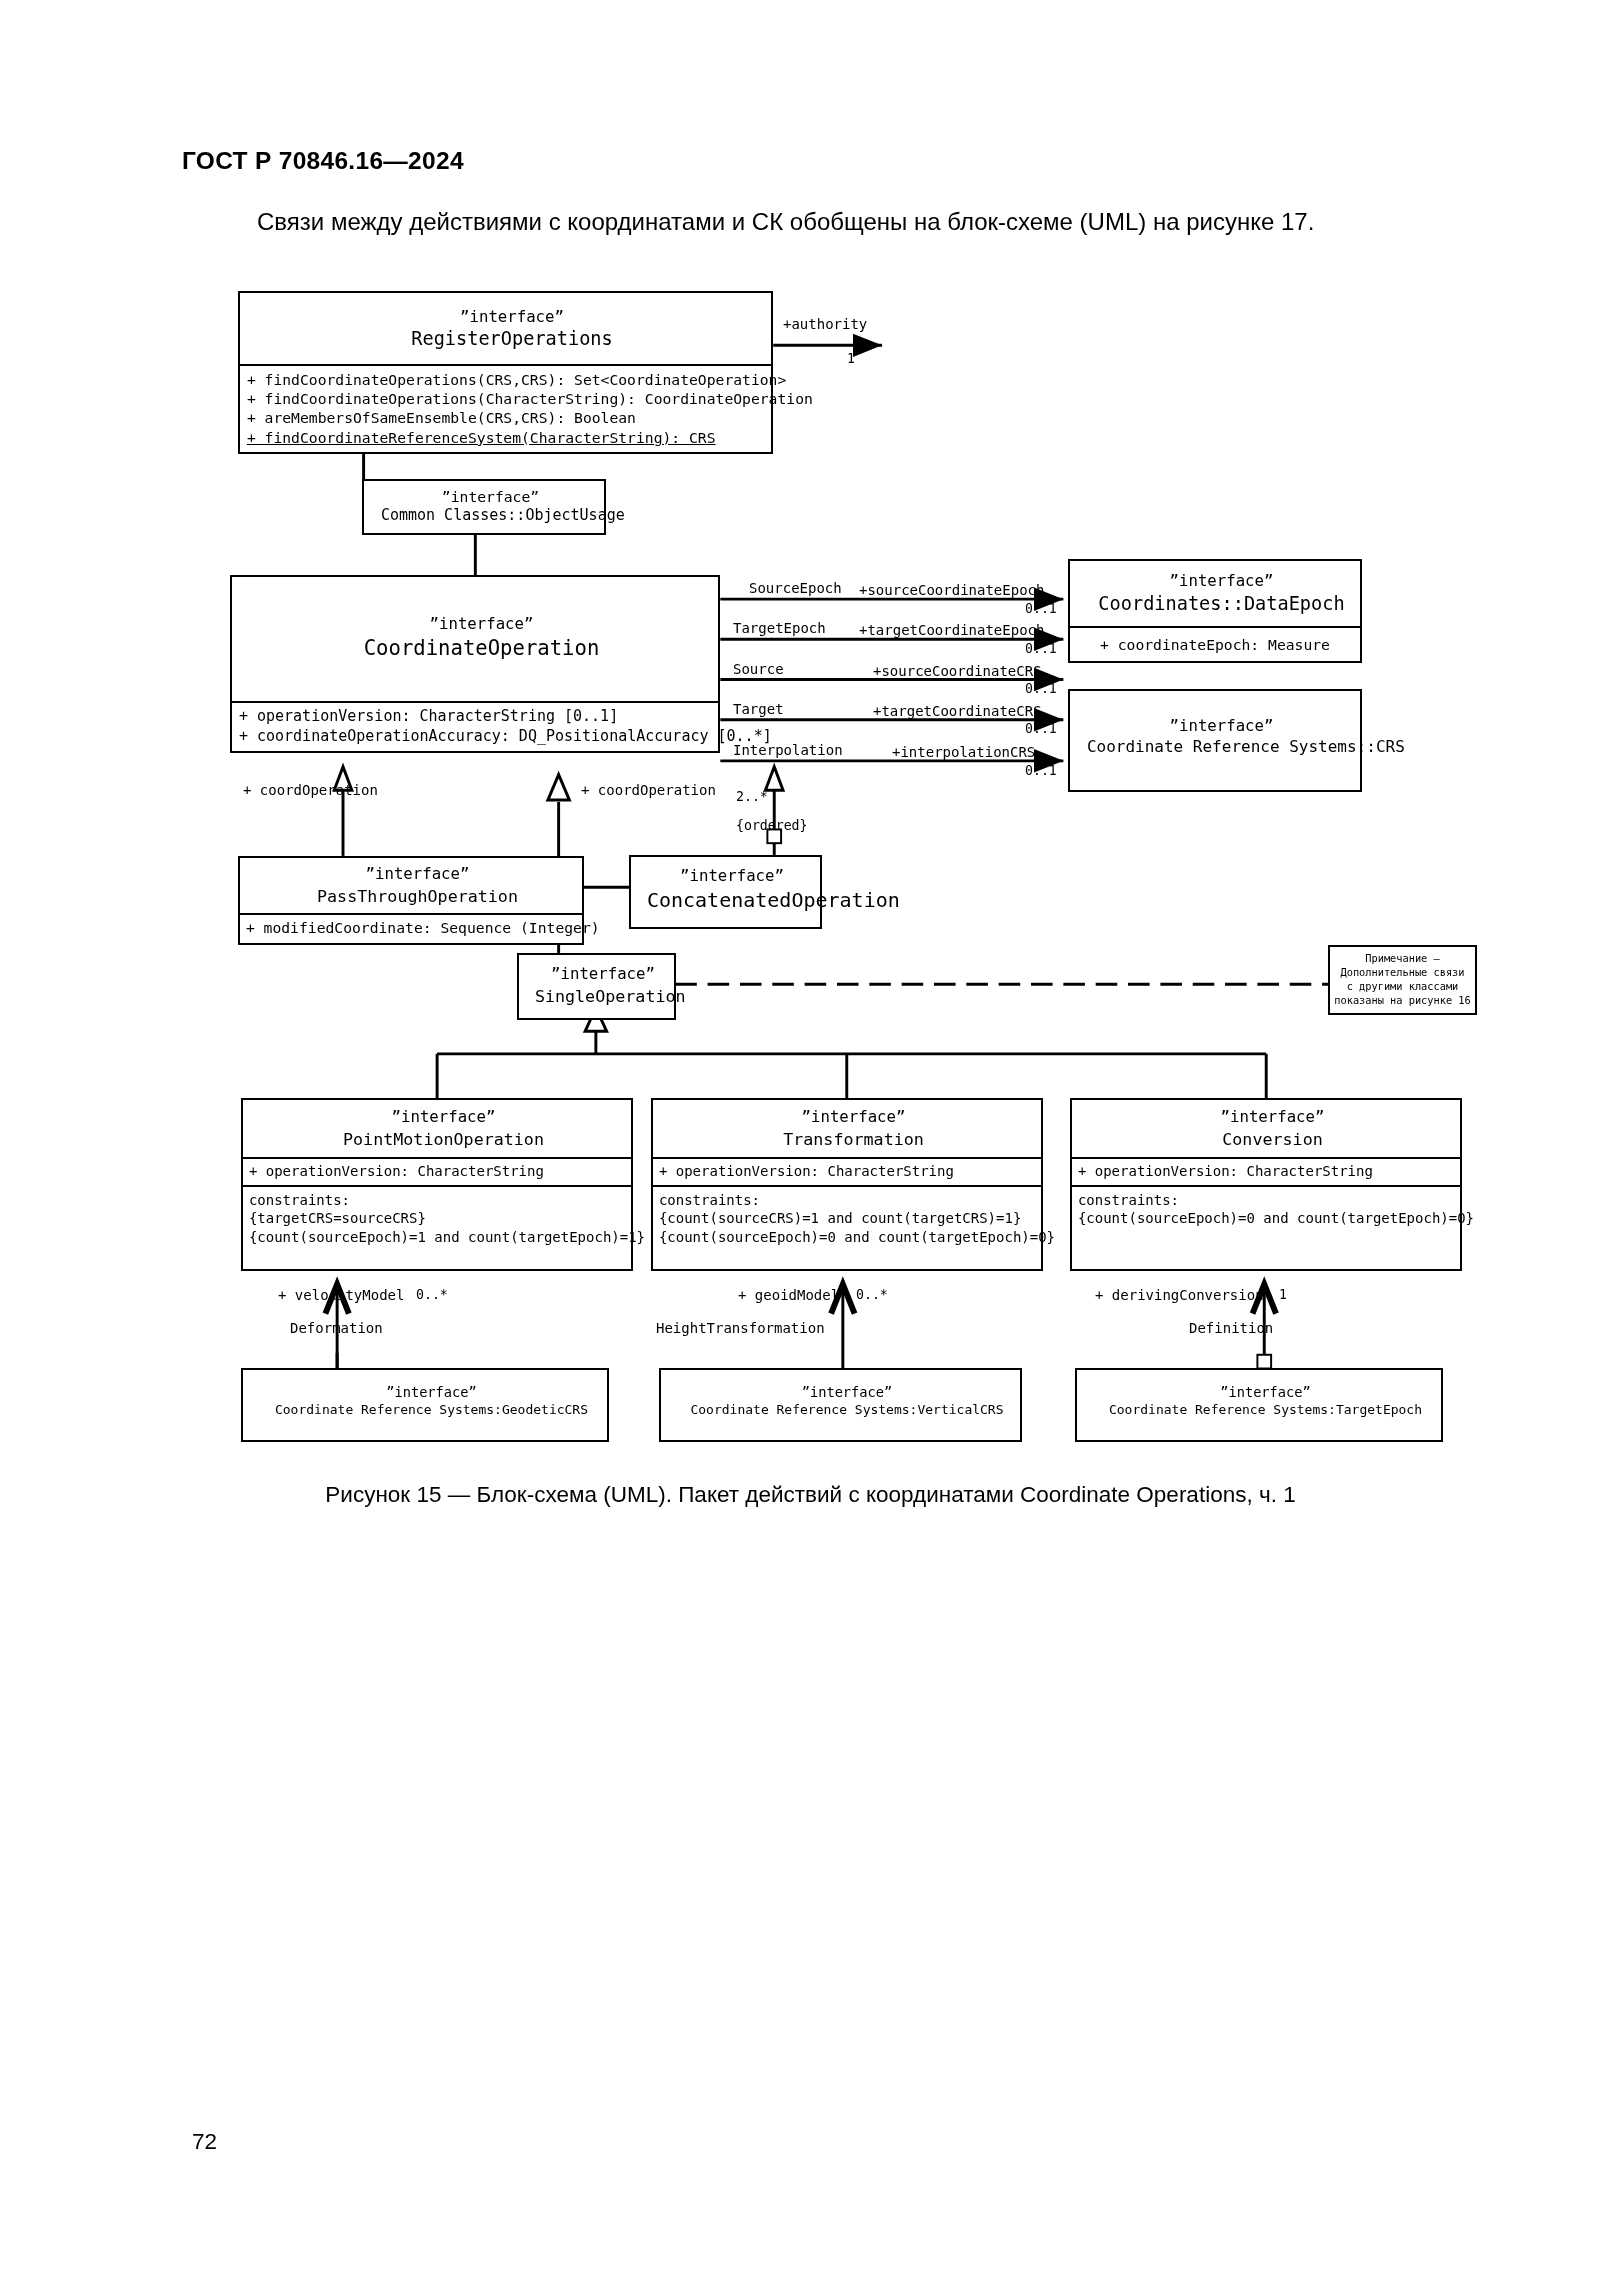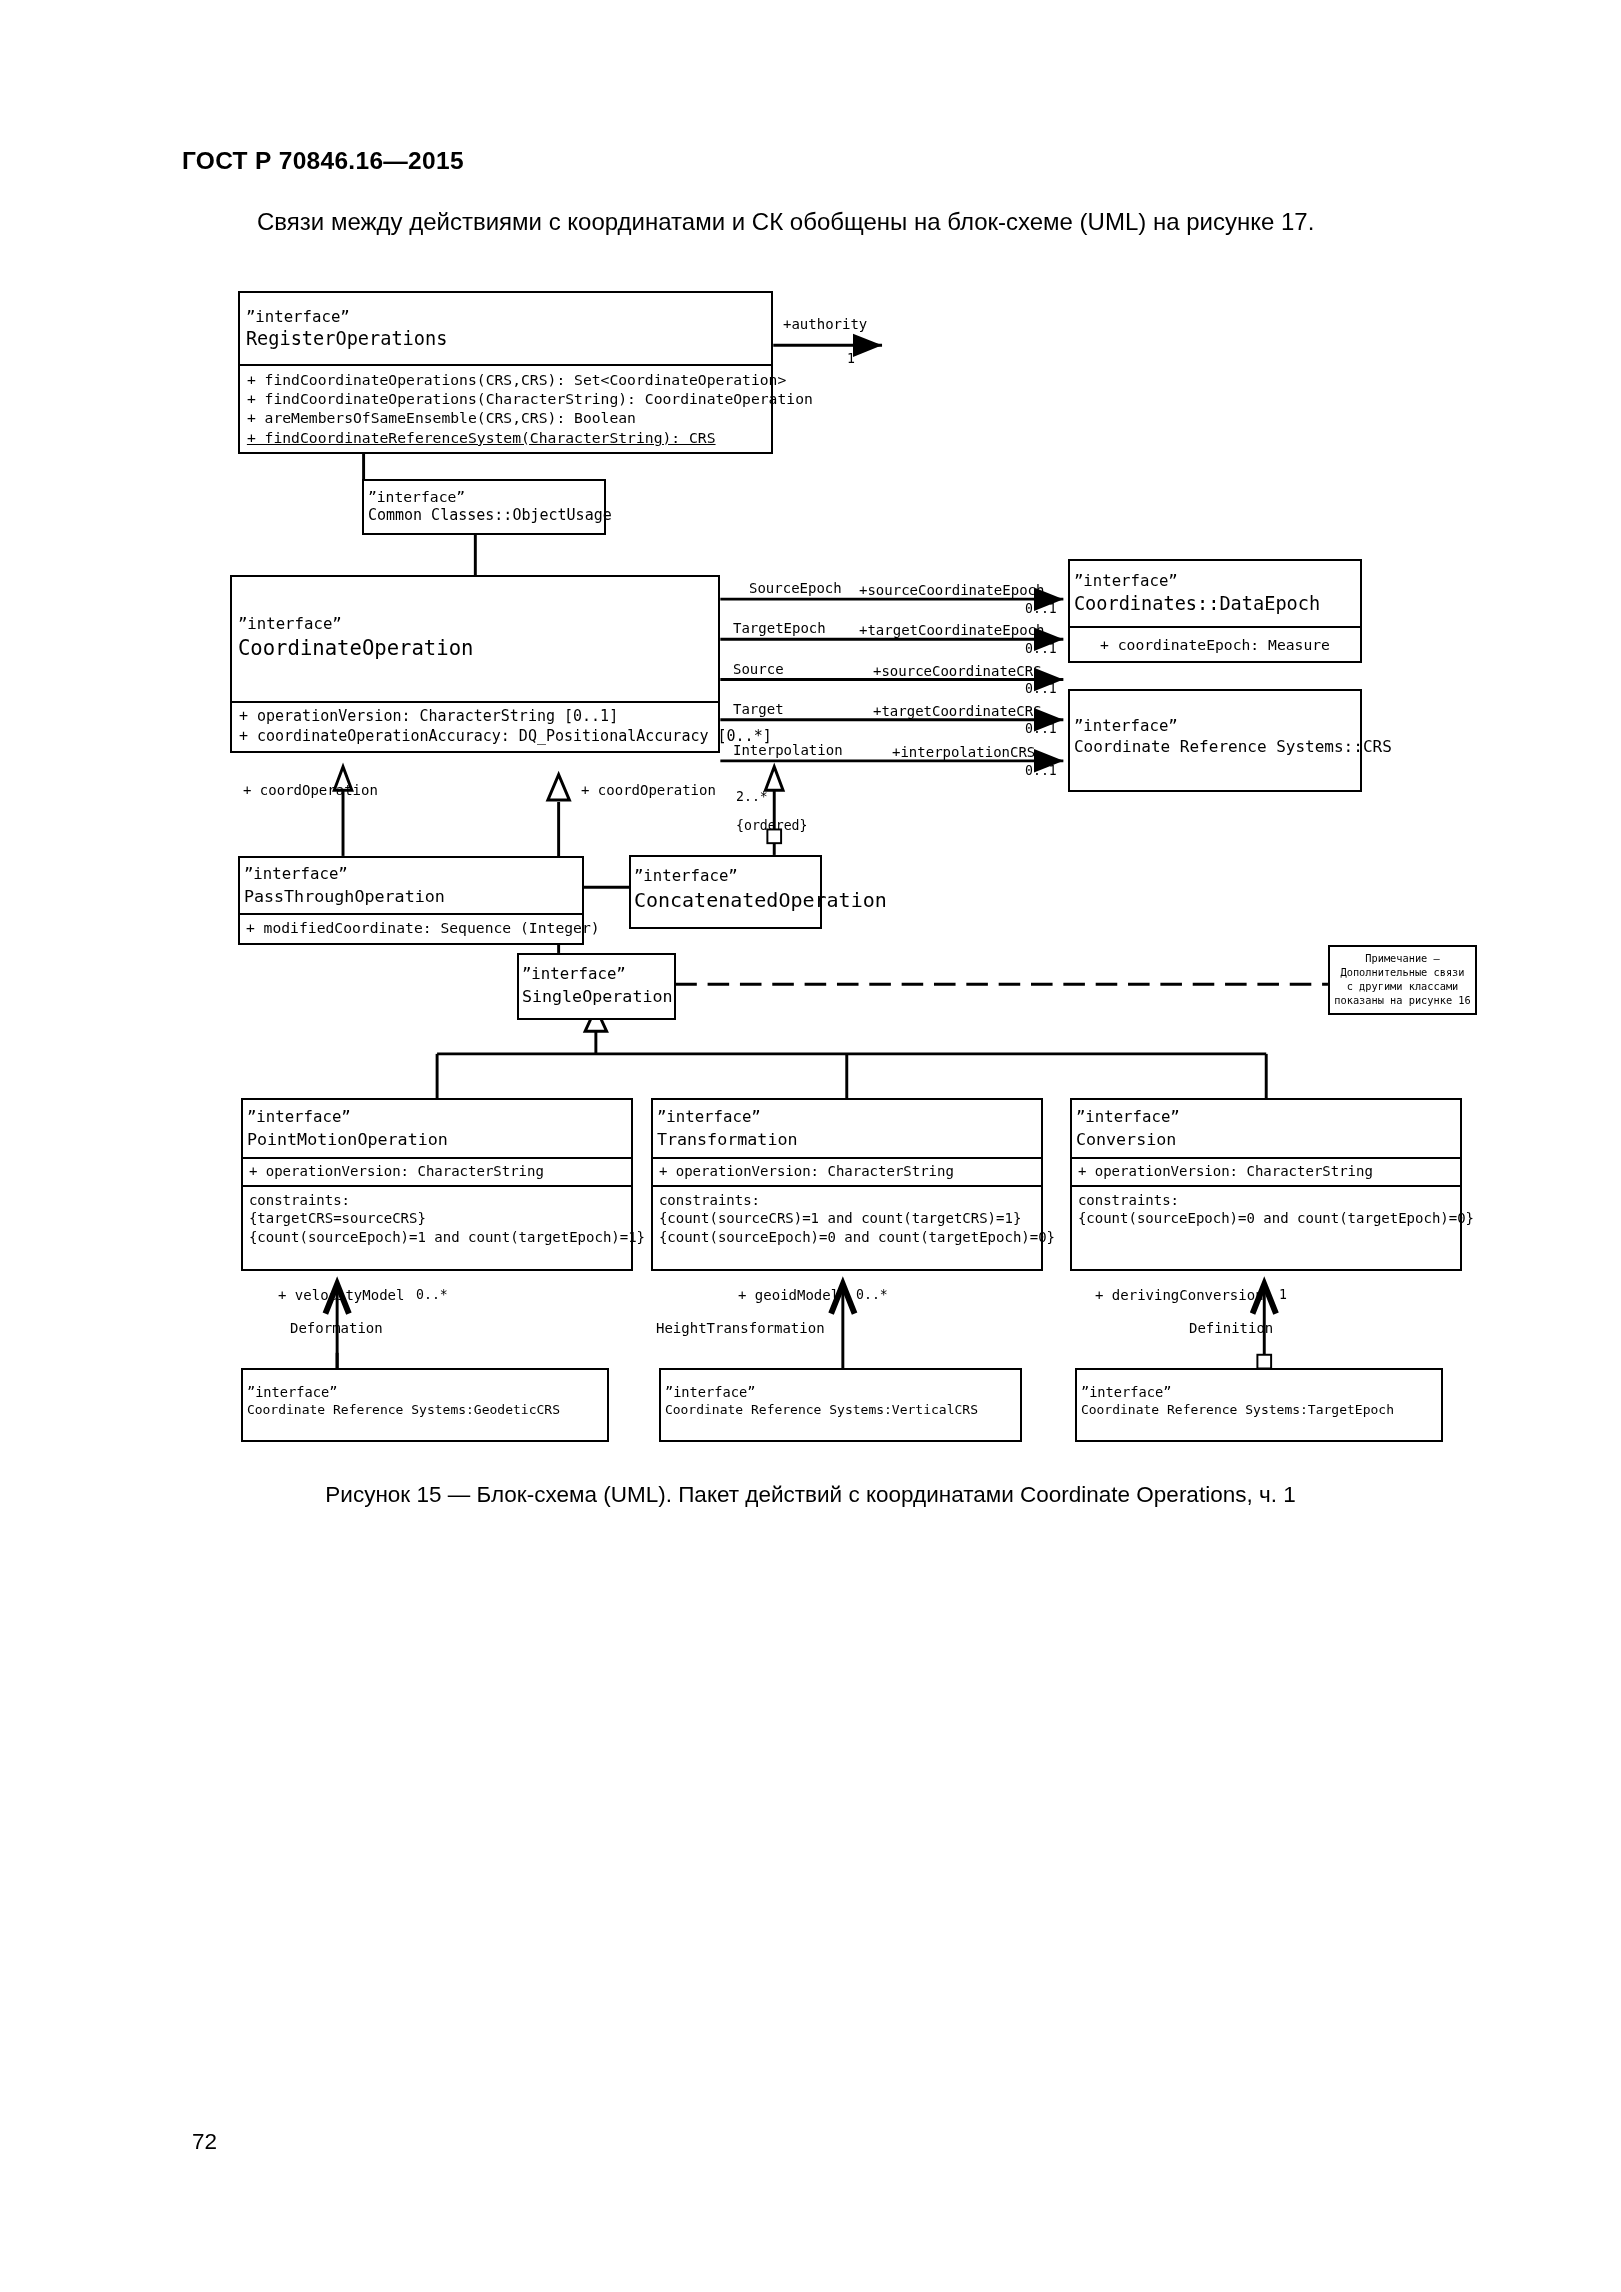--- a/index.html
+++ b/index.html
@@ -62,22 +62,23 @@
     box-sizing: border-box;
     border: 2.9px solid #000;
     background: #fff;
     font-family: "DejaVu Sans Mono", monospace;
     font-size: 15px;
     line-height: 1.32;
     z-index: 5;
   }
   .uml.thin { border-width: 2px; }
   .uml .hdr {
-    text-align: left;
+    text-align: center;
     padding: 6.9px 5.9px 6.9px 5.9px;
+    margin-left: 13px;
   }
   .uml .hdr .stereo {
     display: block;
     font-size: 15.7px;
   }
   .uml .hdr .nm {
     display: block;
     font-size: 18.6px;
     white-space: nowrap;
   }
@@ -190,21 +191,21 @@
     position: absolute;
     left: 0; top: 0;
     width: 1621px; height: 2293px;
     z-index: 2;
     overflow: visible;
   }
 </style>
 </head>
 <body>
 
-<div class="page-header">ГОСТ Р 70846.16—2015</div>
+<div class="page-header">ГОСТ Р 70846.16—2024</div>
 <div class="intro-text">Связи между действиями с координатами и СК обобщены на блок-схеме (UML) на рисунке 17.</div>
 
 <div id="diagram">
 
   <svg class="edges" viewBox="0 0 1654 2339">
     <defs>
       <marker id="arrowOpen" markerWidth="14" markerHeight="14" refX="11" refY="5" orient="auto">
         <path d="M1,1 L11,5 L1,9" fill="none" stroke="#000" stroke-width="2"></path>
       </marker>
       <marker id="arrowFilled" markerWidth="13" markerHeight="13" refX="10" refY="5" orient="auto">

